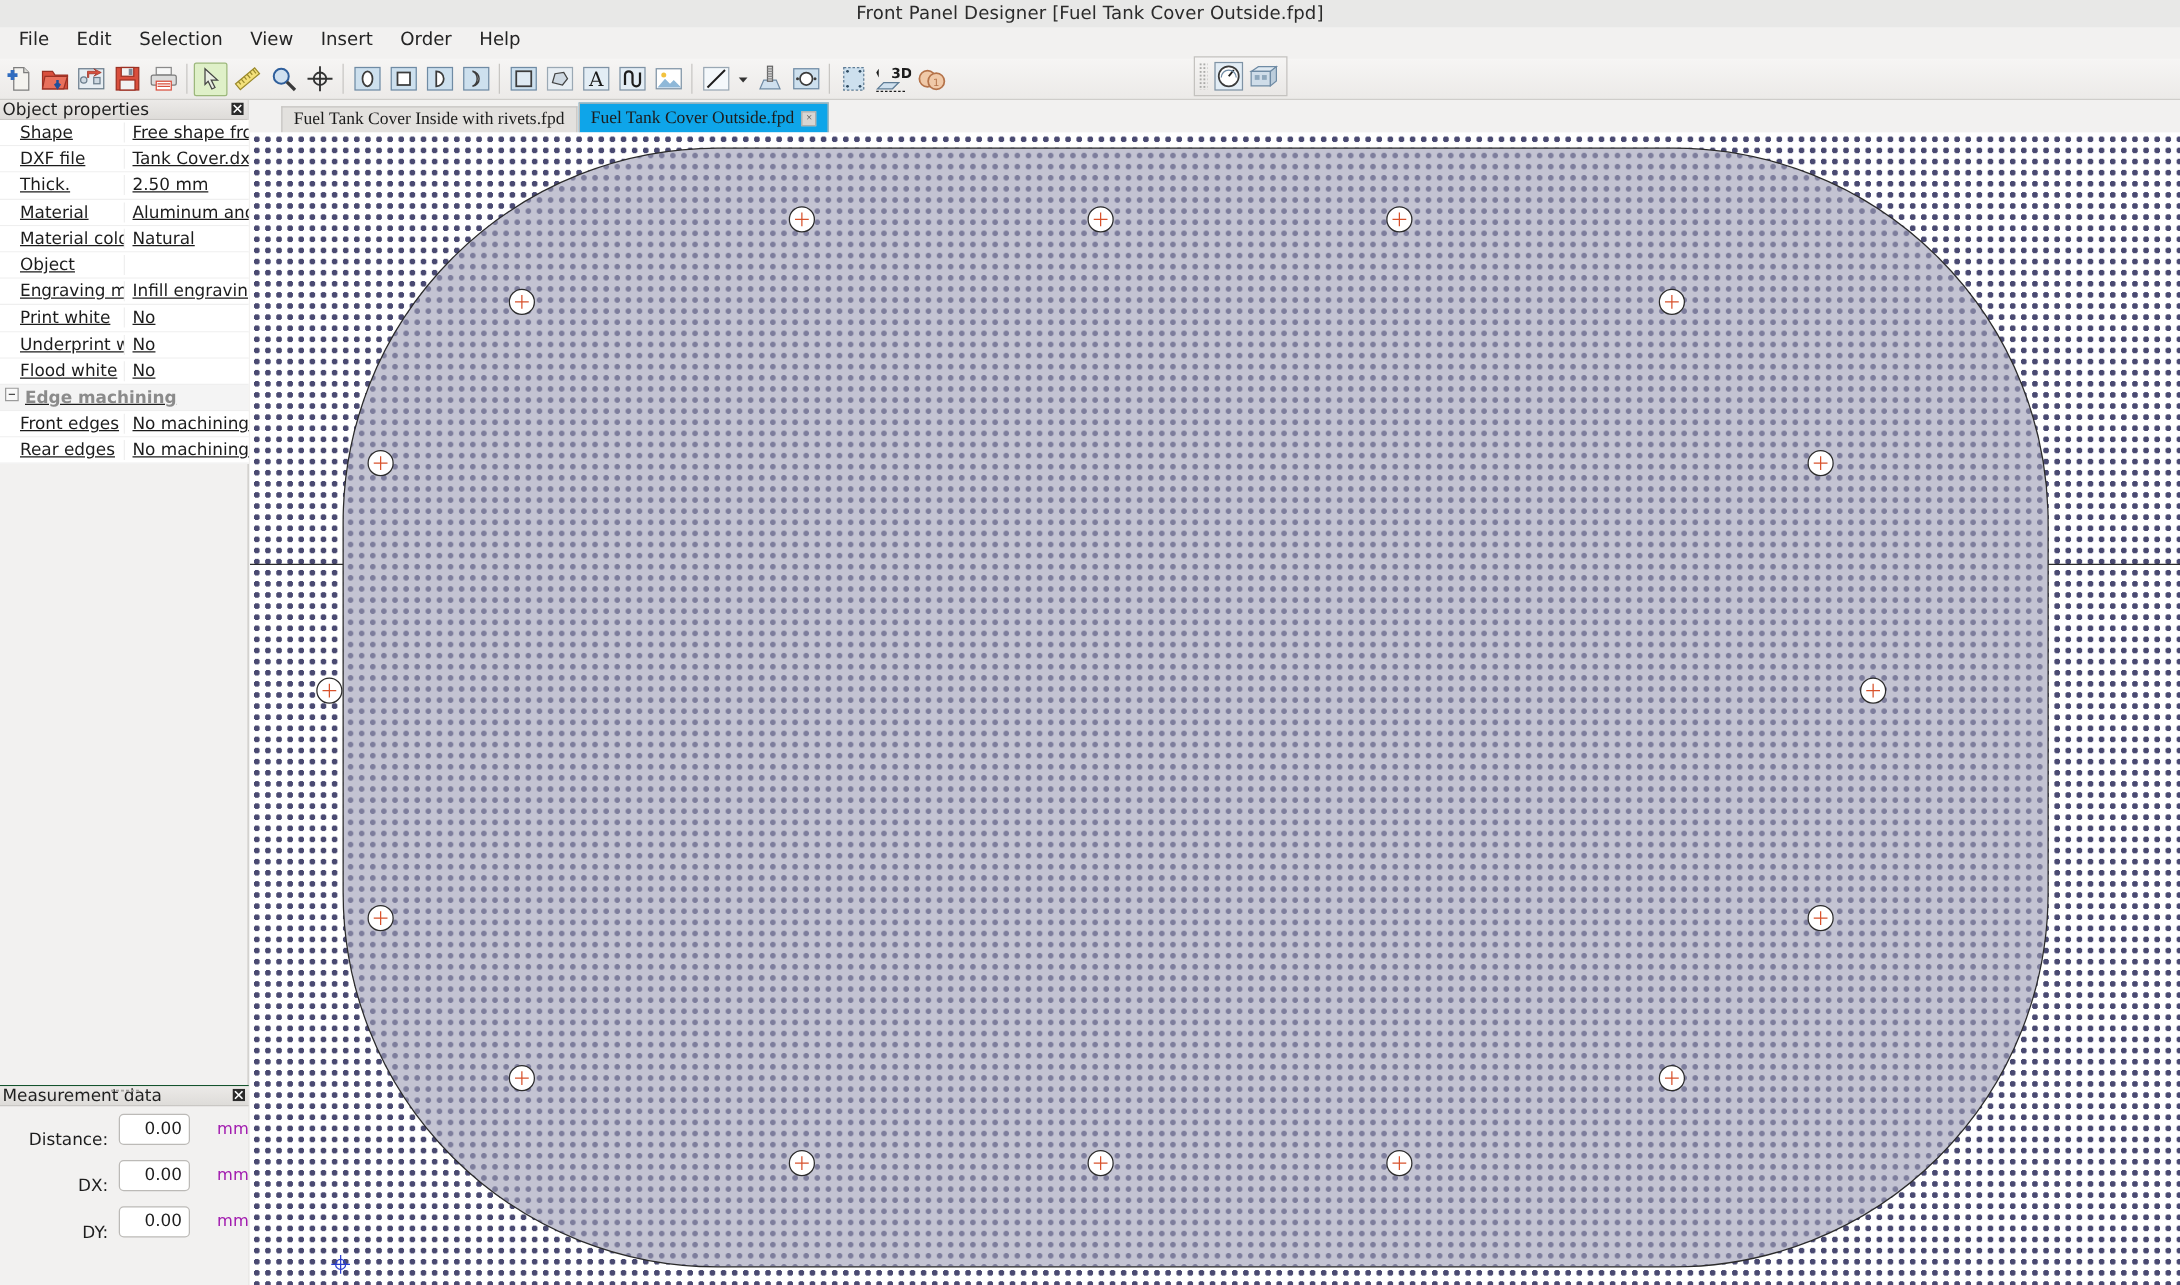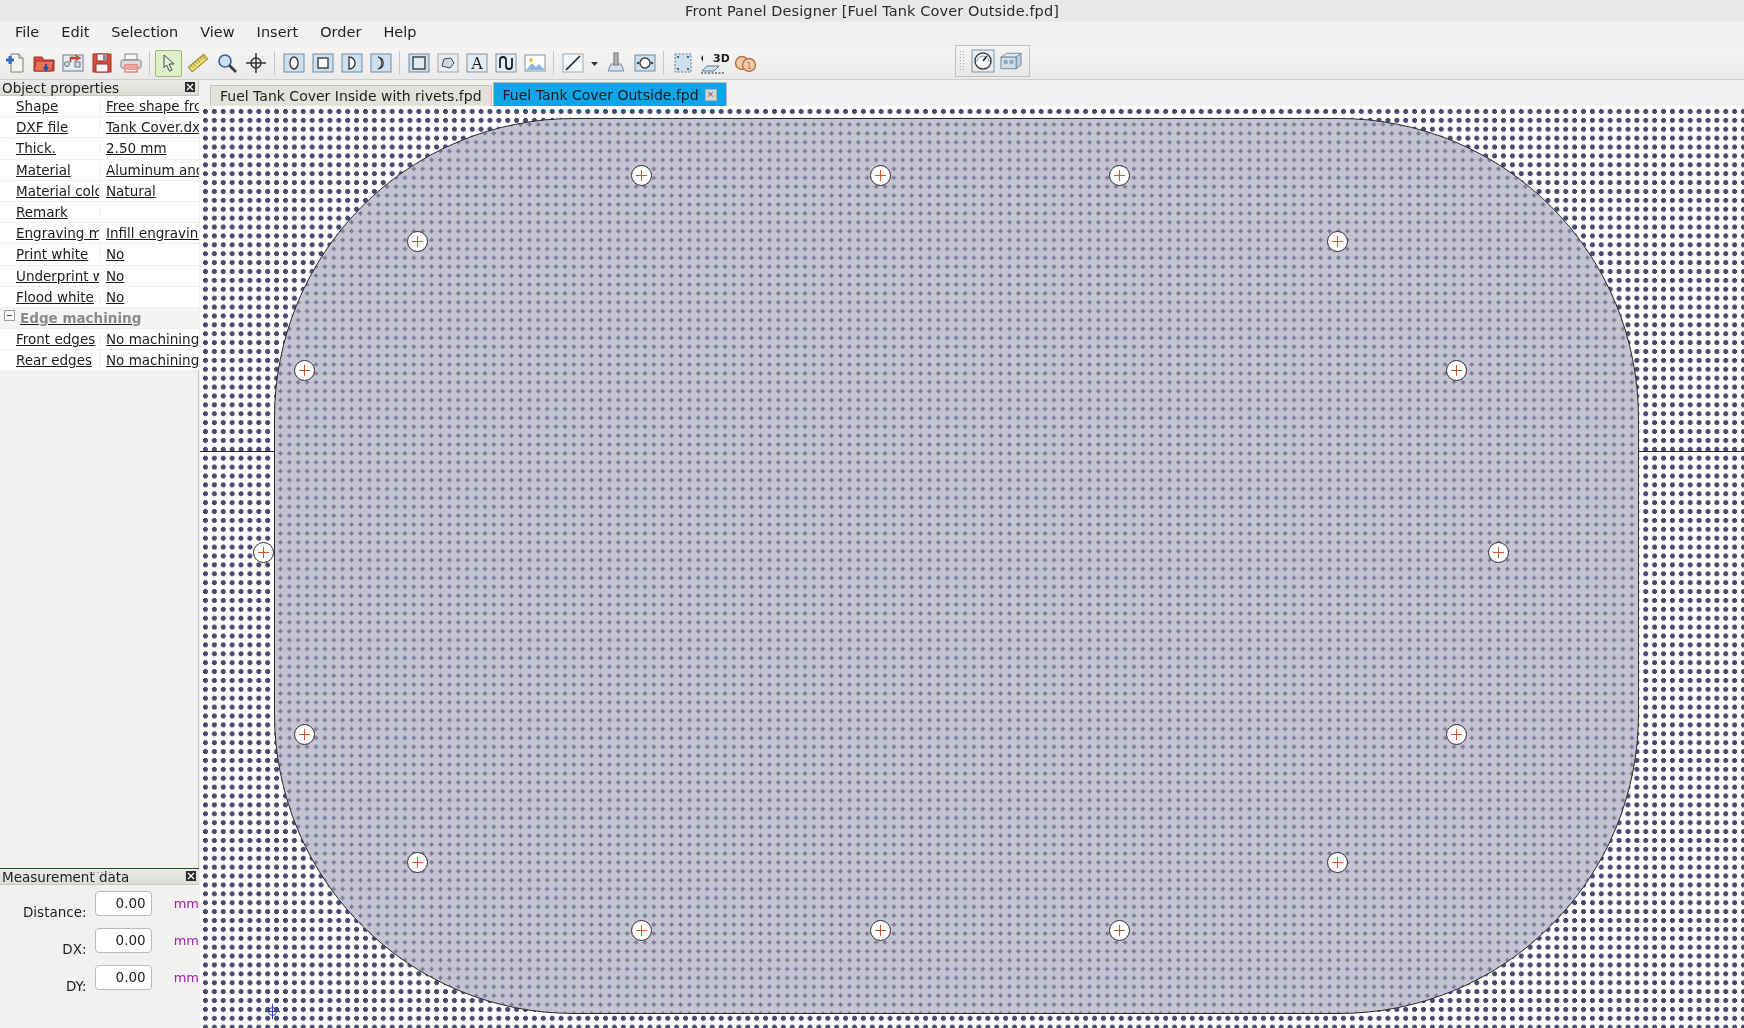--- a/index.html
+++ b/index.html
@@ -190,21 +190,22 @@
     font-size: 13px; color: #a21caf;
     padding-left: 22px;
   }
 
   
   .tabbar {
     position: absolute; left: 199px; top: 80px;
     width: 1545px; height: 26px;
     background: #f2f1f0;
     display: flex; align-items: flex-end;
-    padding-left: 11px;
+    padding-left: 26px;
+    font-family: Liberation Serif, serif;
   }
   .tab {
     height: 21px;
     padding: 0 9px;
     font-size: 14px; color: #1c1c1c;
     display: flex; align-items: center;
     background: #e3e1de;
     border: 1px solid #c6c4c1;
     border-bottom: none;
     margin-right: 1px;
@@ -552,21 +553,21 @@
       </div>
       <div class="prow">
         <div class="pname">Material</div>
         <div class="pval">Aluminum anod</div>
       </div>
       <div class="prow">
         <div class="pname">Material colo</div>
         <div class="pval">Natural</div>
       </div>
       <div class="prow">
-        <div class="pname">Remark</div>
+        <div class="pname">Object</div>
         <div class="pval"></div>
       </div>
       <div class="prow">
         <div class="pname">Engraving m</div>
         <div class="pval">Infill engraving</div>
       </div>
       <div class="prow">
         <div class="pname">Print white</div>
         <div class="pval">No</div>
       </div>

